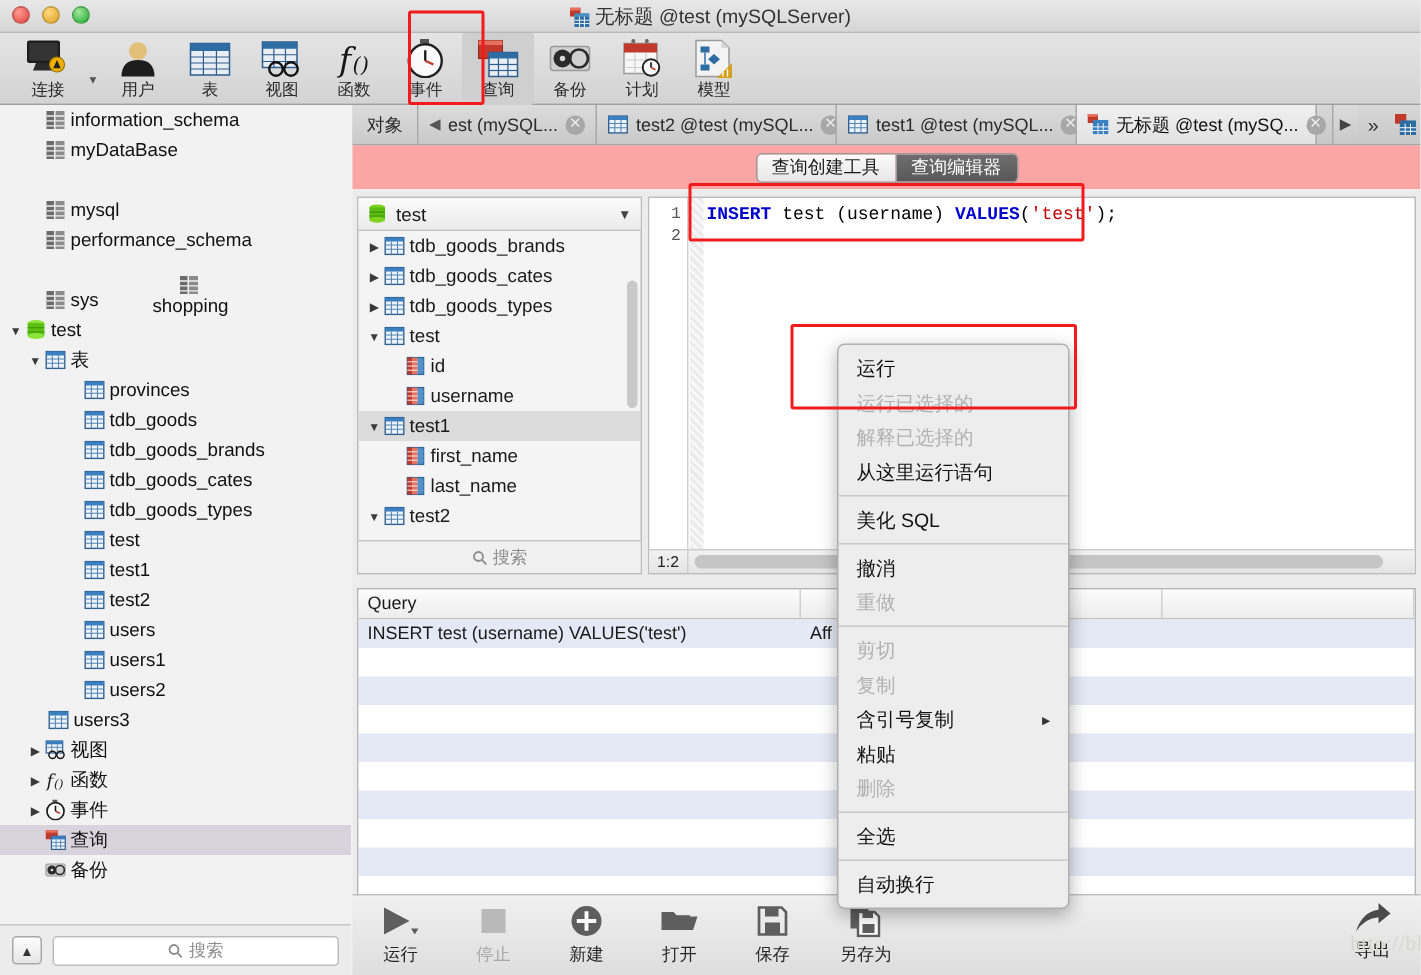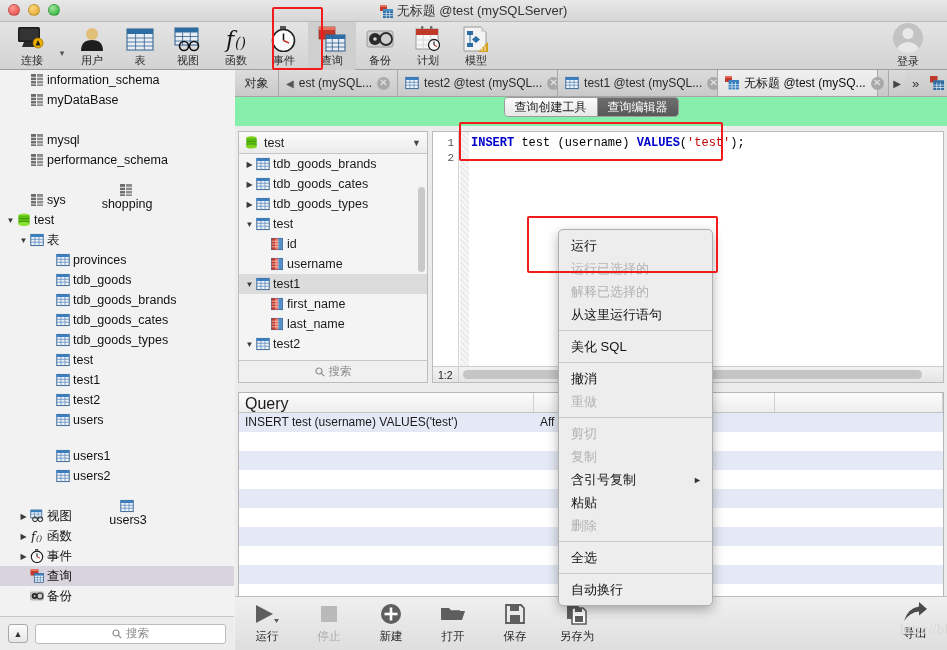--- a/index.html
+++ b/index.html
@@ -123,21 +123,21 @@
     font-size:10px; color:#444; border-left:1px solid #a9a9a9;
     background:linear-gradient(#dcdcdc,#c9c9c9);
   }
   .tab-more { width:21px; display:flex;align-items:center;justify-content:center;
     font-size:13px;color:#333;}
   .tab-ico { display:inline-block; }
 
   
   .subtabs {
     position:absolute; left:0; top:27px; width:712px; height:29px;
-    background:#86efac; display:flex; justify-content:center;
+    background:#fca5a5; display:flex; align-items:center; justify-content:center;
   }
   .pill-group { display:flex; border:1px solid #9b9b9b; border-radius:4px; overflow:hidden; height:20px; }
   .pill {
     padding:0 10px; font-size:12px; display:flex; align-items:center;
     background:linear-gradient(#fbfbfb,#e7e7e7); color:#1a1a1a;
     border-right:1px solid #9b9b9b;
   }
   .pill:last-child{border-right:none;}
   .pill.on { background:linear-gradient(#6e6e6e,#585858); color:#fff; }
 
@@ -191,21 +191,21 @@
   .ed-status .pos {
     font-size:10.5px; padding:0 5px; color:#222; border-right:1px solid #cdcdcd; height:100%;
     display:flex;align-items:center;
   }
   .ed-hscroll { margin-left:4px; height:9px; width:90%; background:#c5c5c5; border-radius:5px; }
 
   
   .results { position:absolute; left:3px; top:322px; width:706px; height:255px;
     background:#fff; border:1px solid #b5b5b5; overflow:hidden; }
   .rhead { display:flex; height:20px; background:linear-gradient(#fcfcfc,#ededed);
-    border-bottom:1px solid #c3c3c3; font-size:16px;gap:36px; }
+    border-bottom:1px solid #c3c3c3; font-size:12px;gap:36px; }
   .rhead .c { padding:2px 6px; border-right:1px solid #d0d0d0; white-space:nowrap; overflow:hidden;}
   .rrow { display:flex; height:19px; font-size:12px; }
   .rrow .c { padding:2px 6px; white-space:nowrap; overflow:hidden; }
   .rrow.z0 { background:#e4e9f5; }
   .rrow.z1 { background:#ffffff; }
 
   
   .btoolbar {
     position:absolute; left:0; bottom:0; width:712px; height:54px;
     background:linear-gradient(#f0f0f0,#dedede); border-top:1px solid #bfbfbf;
@@ -424,24 +424,20 @@
             <g stroke="#fff" stroke-width=".9">
                 <line x1="20" y1="25" x2="20" y2="22"></line>
                 <line x1="23" y1="25" x2="23" y2="20"></line>
               </g>
           </svg>
         </div>
         <div class="tb-lab">模型</div>
       </div>
     </div>
 
-    <div class="login">
-      <div class="av"></div>
-      <div class="lab">登录</div>
-    </div>
   </div>
 
   <div class="sidebar">
     <div class="tree" id="sidebar-tree">
         <div class="trow" style="padding-left: 17px;">
           <span class="disc none">▶</span>
           <span>
             <svg width="14" height="14" viewBox="0 0 14 14">
               <rect x="1" y="1" width="5" height="12" fill="#6b6b6b"></rect>
               <rect x="7" y="1" width="6" height="12" fill="#8c8c8c"></rect>
@@ -697,21 +693,21 @@
               <g stroke="#4f83b5" stroke-width=".7">
                 <line x1=".8" y1="6.3" x2="13.2" y2="6.3"></line>
                 <line x1=".8" y1="9.2" x2="13.2" y2="9.2"></line>
                 <line x1="4.9" y1="4" x2="4.9" y2="12.6"></line>
                 <line x1="9" y1="4" x2="9" y2="12.6"></line>
               </g>
             </svg>
           </span>
           <span class="tlabel">users</span>
         </div>
-        <div class="trow" style="padding-left: 43px; margin-top: 16px;">
+        <div class="trow" style="padding-left: 43px;">
           <span class="disc none">▶</span>
           <span>
             <svg width="14" height="14" viewBox="0 0 14 14">
               <rect x=".8" y="1.4" width="12.4" height="11.2" fill="#eef3f9" stroke="#2e5d8e" stroke-width=".9"></rect>
               <rect x=".8" y="1.4" width="12.4" height="2.6" fill="#3a7fbf"></rect>
               <g stroke="#4f83b5" stroke-width=".7">
                 <line x1=".8" y1="6.3" x2="13.2" y2="6.3"></line>
                 <line x1=".8" y1="9.2" x2="13.2" y2="9.2"></line>
                 <line x1="4.9" y1="4" x2="4.9" y2="12.6"></line>
                 <line x1="9" y1="4" x2="9" y2="12.6"></line>
@@ -729,21 +725,21 @@
               <g stroke="#4f83b5" stroke-width=".7">
                 <line x1=".8" y1="6.3" x2="13.2" y2="6.3"></line>
                 <line x1=".8" y1="9.2" x2="13.2" y2="9.2"></line>
                 <line x1="4.9" y1="4" x2="4.9" y2="12.6"></line>
                 <line x1="9" y1="4" x2="9" y2="12.6"></line>
               </g>
             </svg>
           </span>
           <span class="tlabel">users2</span>
         </div>
-        <div class="trow" style="padding-left: 19px; flex-direction: column;">
+        <div class="trow" style="padding-left: 19px;">
           <span class="disc none">▶</span>
           <span>
             <svg width="14" height="14" viewBox="0 0 14 14">
               <rect x=".8" y="1.4" width="12.4" height="11.2" fill="#eef3f9" stroke="#2e5d8e" stroke-width=".9"></rect>
               <rect x=".8" y="1.4" width="12.4" height="2.6" fill="#3a7fbf"></rect>
               <g stroke="#4f83b5" stroke-width=".7">
                 <line x1=".8" y1="6.3" x2="13.2" y2="6.3"></line>
                 <line x1=".8" y1="9.2" x2="13.2" y2="9.2"></line>
                 <line x1="4.9" y1="4" x2="4.9" y2="12.6"></line>
                 <line x1="9" y1="4" x2="9" y2="12.6"></line>

